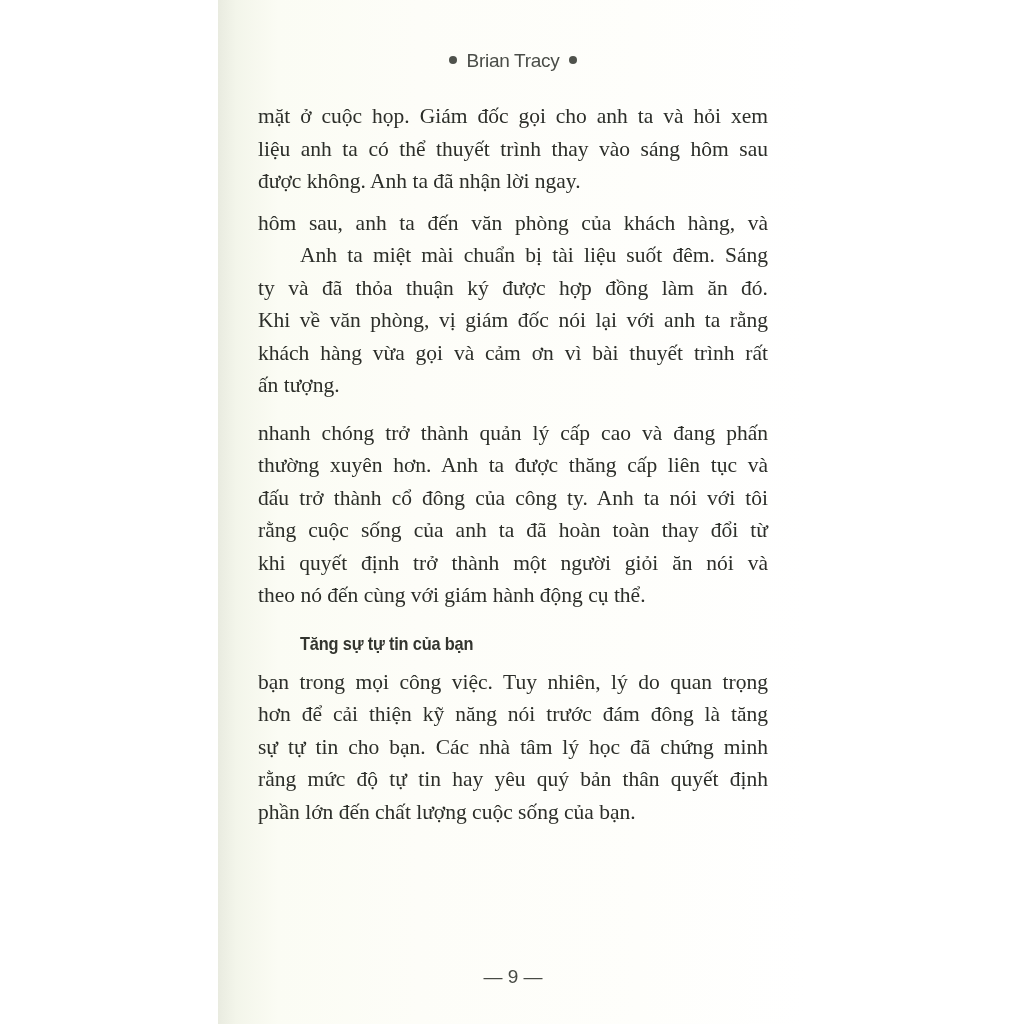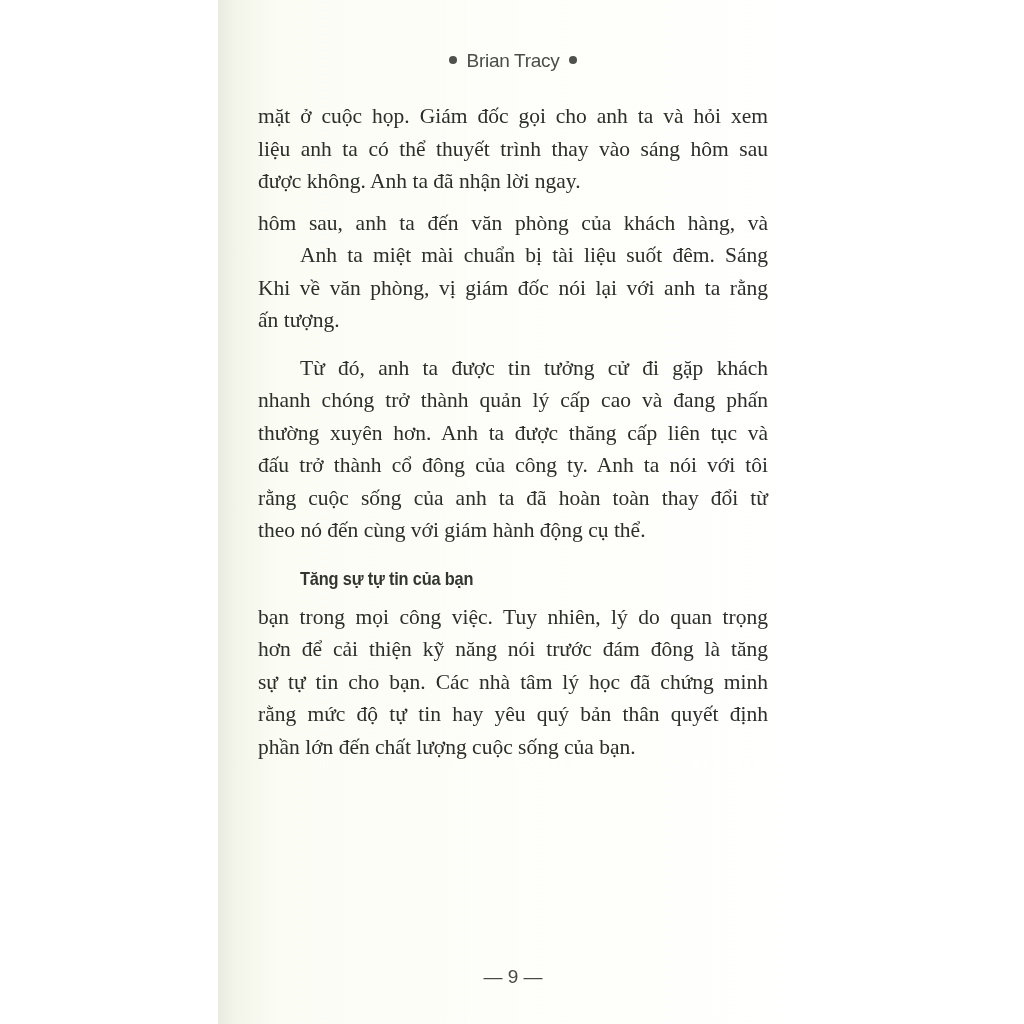--- a/index.html
+++ b/index.html
@@ -102,30 +102,32 @@
 
       <p class="para p1">
         <span class="line just">mặt ở cuộc họp. Giám đốc gọi cho anh ta và hỏi xem</span>
         <span class="line just">liệu anh ta có thể thuyết trình thay vào sáng hôm sau</span>
         <span class="line">được không. Anh ta đã nhận lời ngay.</span>
       </p>
 
       <p class="para p2">
         <span class="line just">hôm sau, anh ta đến văn phòng của khách hàng, và</span>
         <span class="line just" style="padding-left:42px">Anh ta miệt mài chuẩn bị tài liệu suốt đêm. Sáng</span>
+        <span class="line just">ty và đã thỏa thuận ký được hợp đồng làm ăn đó.</span>
         <span class="line just">Khi về văn phòng, vị giám đốc nói lại với anh ta rằng</span>
+        <span class="line just">khách hàng vừa gọi và cảm ơn vì bài thuyết trình rất</span>
         <span class="line">ấn tượng.</span>
       </p>
 
       <p class="para p3">
-        <span class="line just" style="padding-left:42px">Từ đó, anh ta được tin tưởng cử đi gặp khách</span>
         <span class="line just">nhanh chóng trở thành quản lý cấp cao và đang phấn</span>
         <span class="line just">thường xuyên hơn. Anh ta được thăng cấp liên tục và</span>
         <span class="line just">đấu trở thành cổ đông của công ty. Anh ta nói với tôi</span>
         <span class="line just">rằng cuộc sống của anh ta đã hoàn toàn thay đổi từ</span>
+        <span class="line just">khi quyết định trở thành một người giỏi ăn nói và</span>
         <span class="line">theo nó đến cùng với giám hành động cụ thể.</span>
       </p>
 
       <h2 class="section-heading">Tăng sự tự tin của bạn</h2>
 
       <p class="para">
         <span class="line just">bạn trong mọi công việc. Tuy nhiên, lý do quan trọng</span>
         <span class="line just">hơn để cải thiện kỹ năng nói trước đám đông là tăng</span>
         <span class="line just">sự tự tin cho bạn. Các nhà tâm lý học đã chứng minh</span>
         <span class="line just">rằng mức độ tự tin hay yêu quý bản thân quyết định</span>

